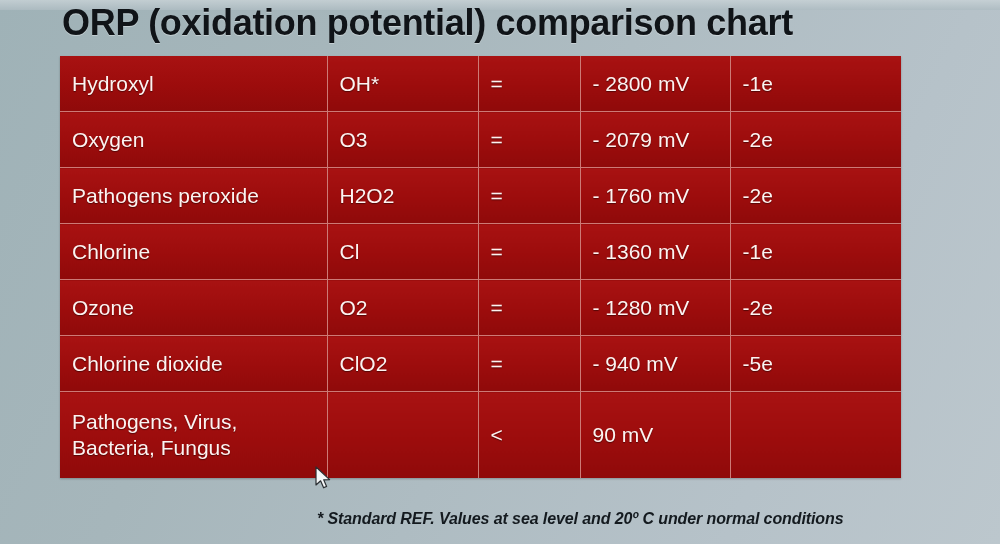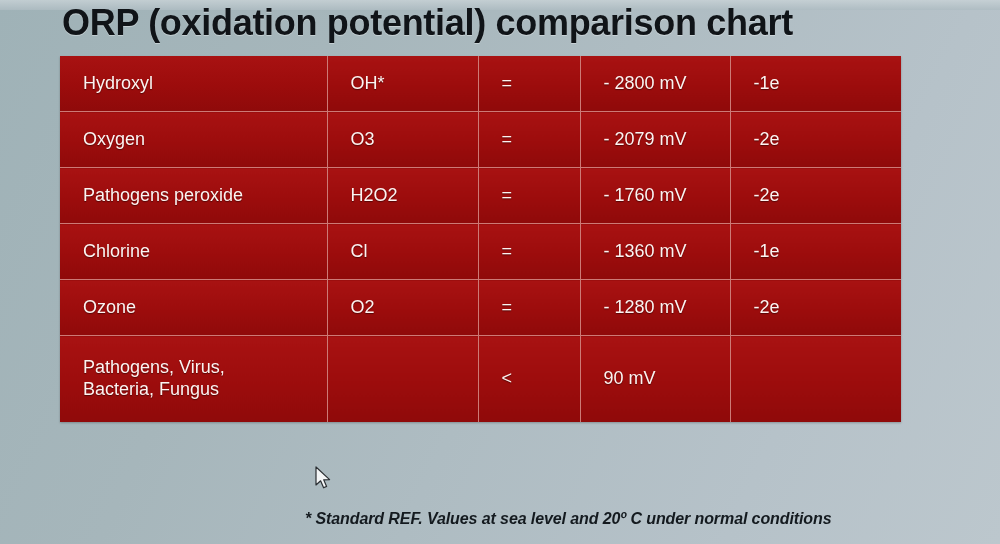--- a/index.html
+++ b/index.html
@@ -48,22 +48,22 @@
     top: 56px;
     width: 841px;
     border-collapse: collapse;
     table-layout: fixed;
     background: #a30f0f;
     box-shadow: 0 1px 2px rgba(0,0,0,.25);
   }
   #orp-table td {
     background: linear-gradient(180deg, #a81212 0%, #9c0c0c 55%, #8f0a0a 100%);
     color: #fdf3f1;
-    font-size: 18px;
-    padding: 0 0 0 23px;
+    font-size: 21px;
+    padding: 0 0 0 12px;
     height: 55px;
     vertical-align: middle;
     border-right: 1px solid #cd7a76;
     border-bottom: 1px solid #cd7a76;
     line-height: 1.22;
     text-shadow: 0 1px 1px rgba(0,0,0,.45);
     overflow: hidden;
   }
   #orp-table tr td:last-child { border-right: none; }
   #orp-table tr:last-child td { border-bottom: none; }
@@ -72,21 +72,21 @@
   .col-name  { width: 267px; }
   .col-sym   { width: 151px; }
   .col-op    { width: 102px; }
   .col-val   { width: 150px; }
   .col-e     { width: 171px; }
 
   .cell-line { display: block; }
 
   #footnote {
     position: absolute;
-    left: 305px;
+    left: 317px;
     top: 510px;
     font-size: 16px;
     font-style: italic;
     font-weight: bold;
     color: #141a1f;
     white-space: nowrap;
     letter-spacing: -0.1px;
   }
 
   #mouse-cursor {
@@ -148,20 +148,27 @@
       </tr>
 
       <tr>
         <td>Ozone</td>
         <td>O2</td>
         <td>=</td>
         <td>- 1280 mV</td>
         <td>-2e</td>
       </tr>
 
+      <tr>
+        <td>Chlorine dioxide</td>
+        <td>ClO2</td>
+        <td>=</td>
+        <td>- 940 mV</td>
+        <td>-5e</td>
+      </tr>
 
       <tr class="tall">
         <td>
             <span class="cell-line">Pathogens, Virus,</span>
             <span class="cell-line">Bacteria, Fungus</span>
           </td>
         <td></td>
         <td>&lt;</td>
         <td>90 mV</td>
         <td></td>

